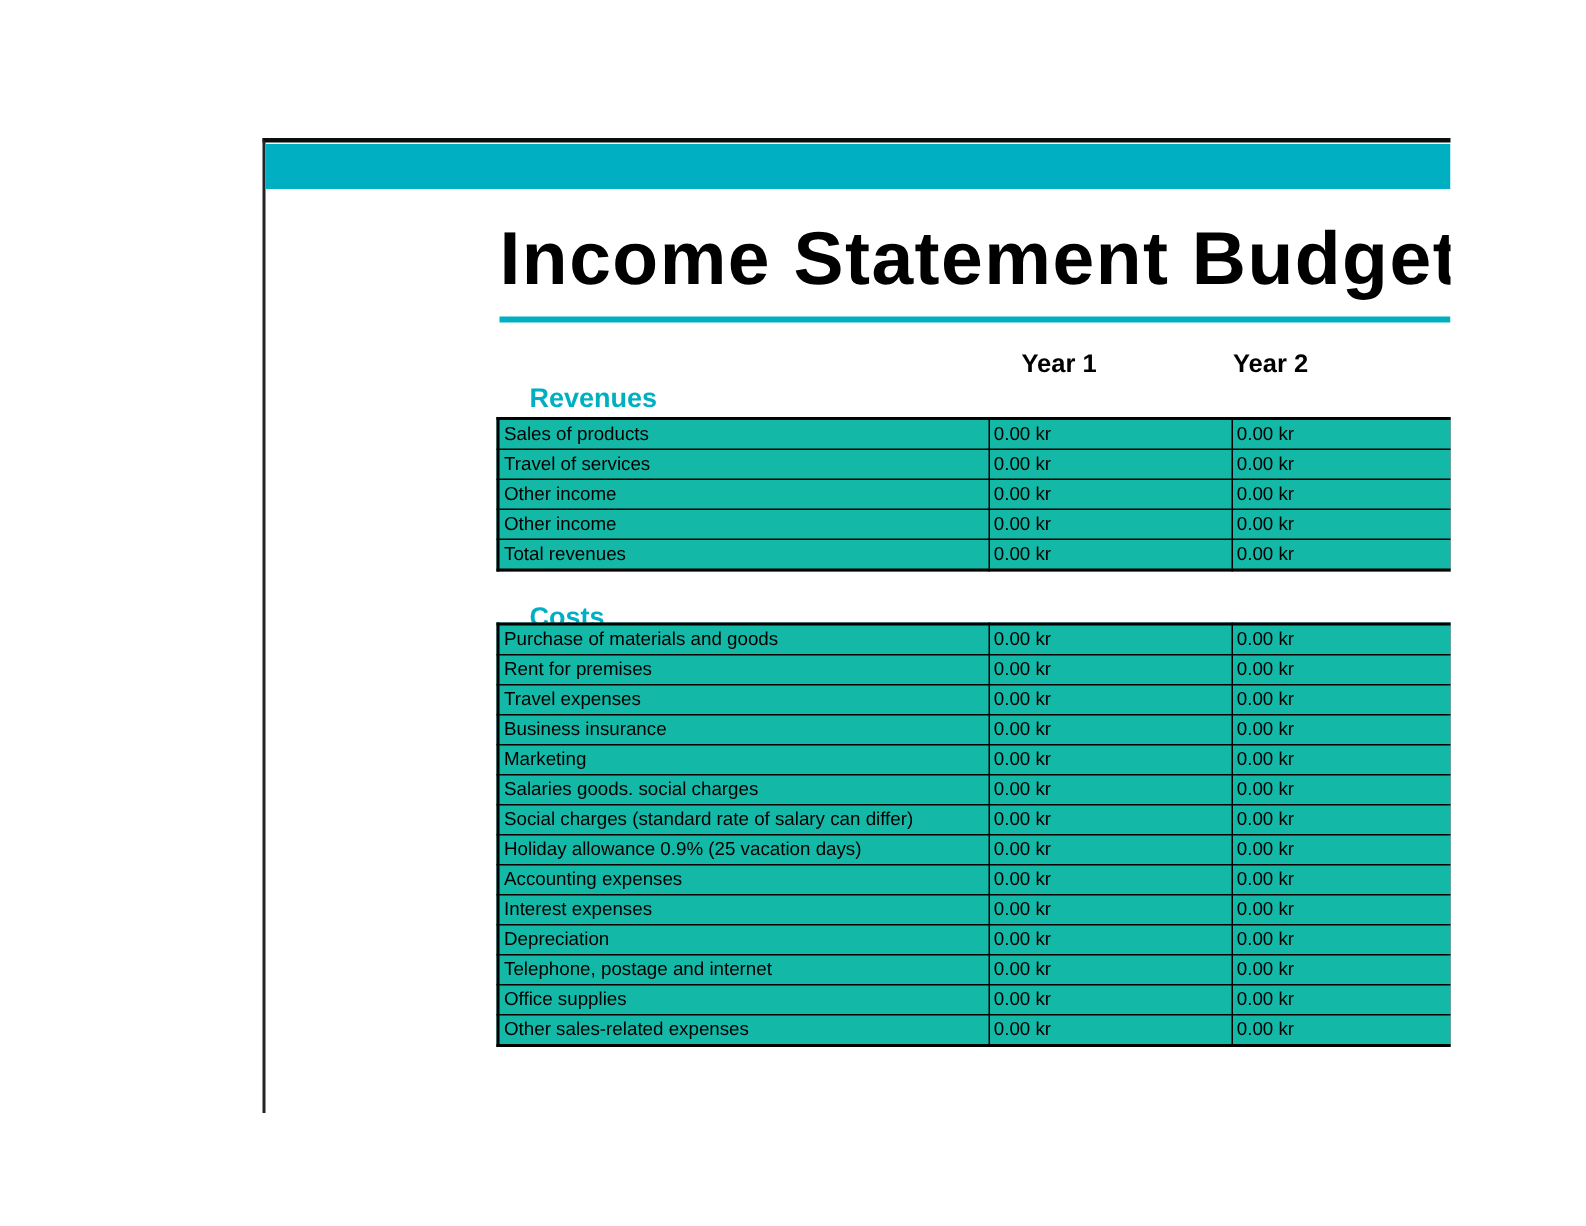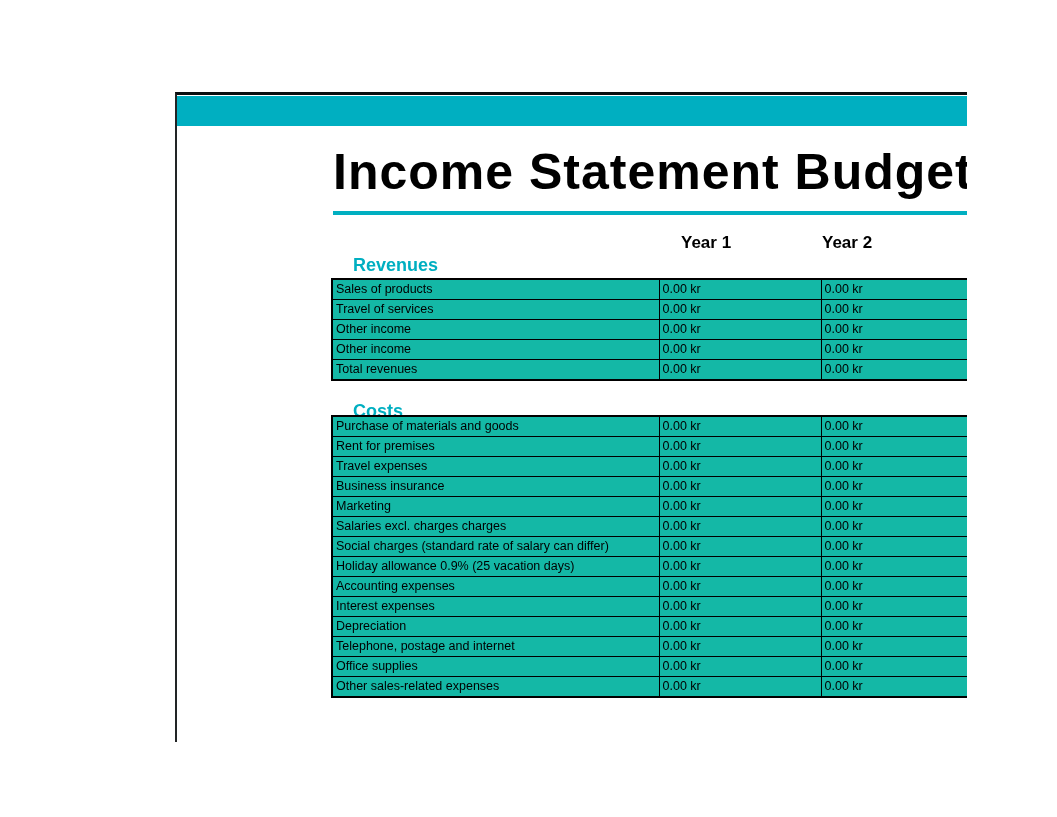--- a/index.html
+++ b/index.html
@@ -176,21 +176,21 @@
             <td>Business insurance</td>
             <td>0.00 kr</td>
             <td>0.00 kr</td>
           </tr>
           <tr>
             <td>Marketing</td>
             <td>0.00 kr</td>
             <td>0.00 kr</td>
           </tr>
           <tr>
-            <td>Salaries excl. charges charges</td>
+            <td>Salaries goods. social charges</td>
             <td>0.00 kr</td>
             <td>0.00 kr</td>
           </tr>
           <tr>
             <td>Social charges (standard rate of salary can differ)</td>
             <td>0.00 kr</td>
             <td>0.00 kr</td>
           </tr>
           <tr>
             <td>Holiday allowance 0.9% (25 vacation days)</td>

